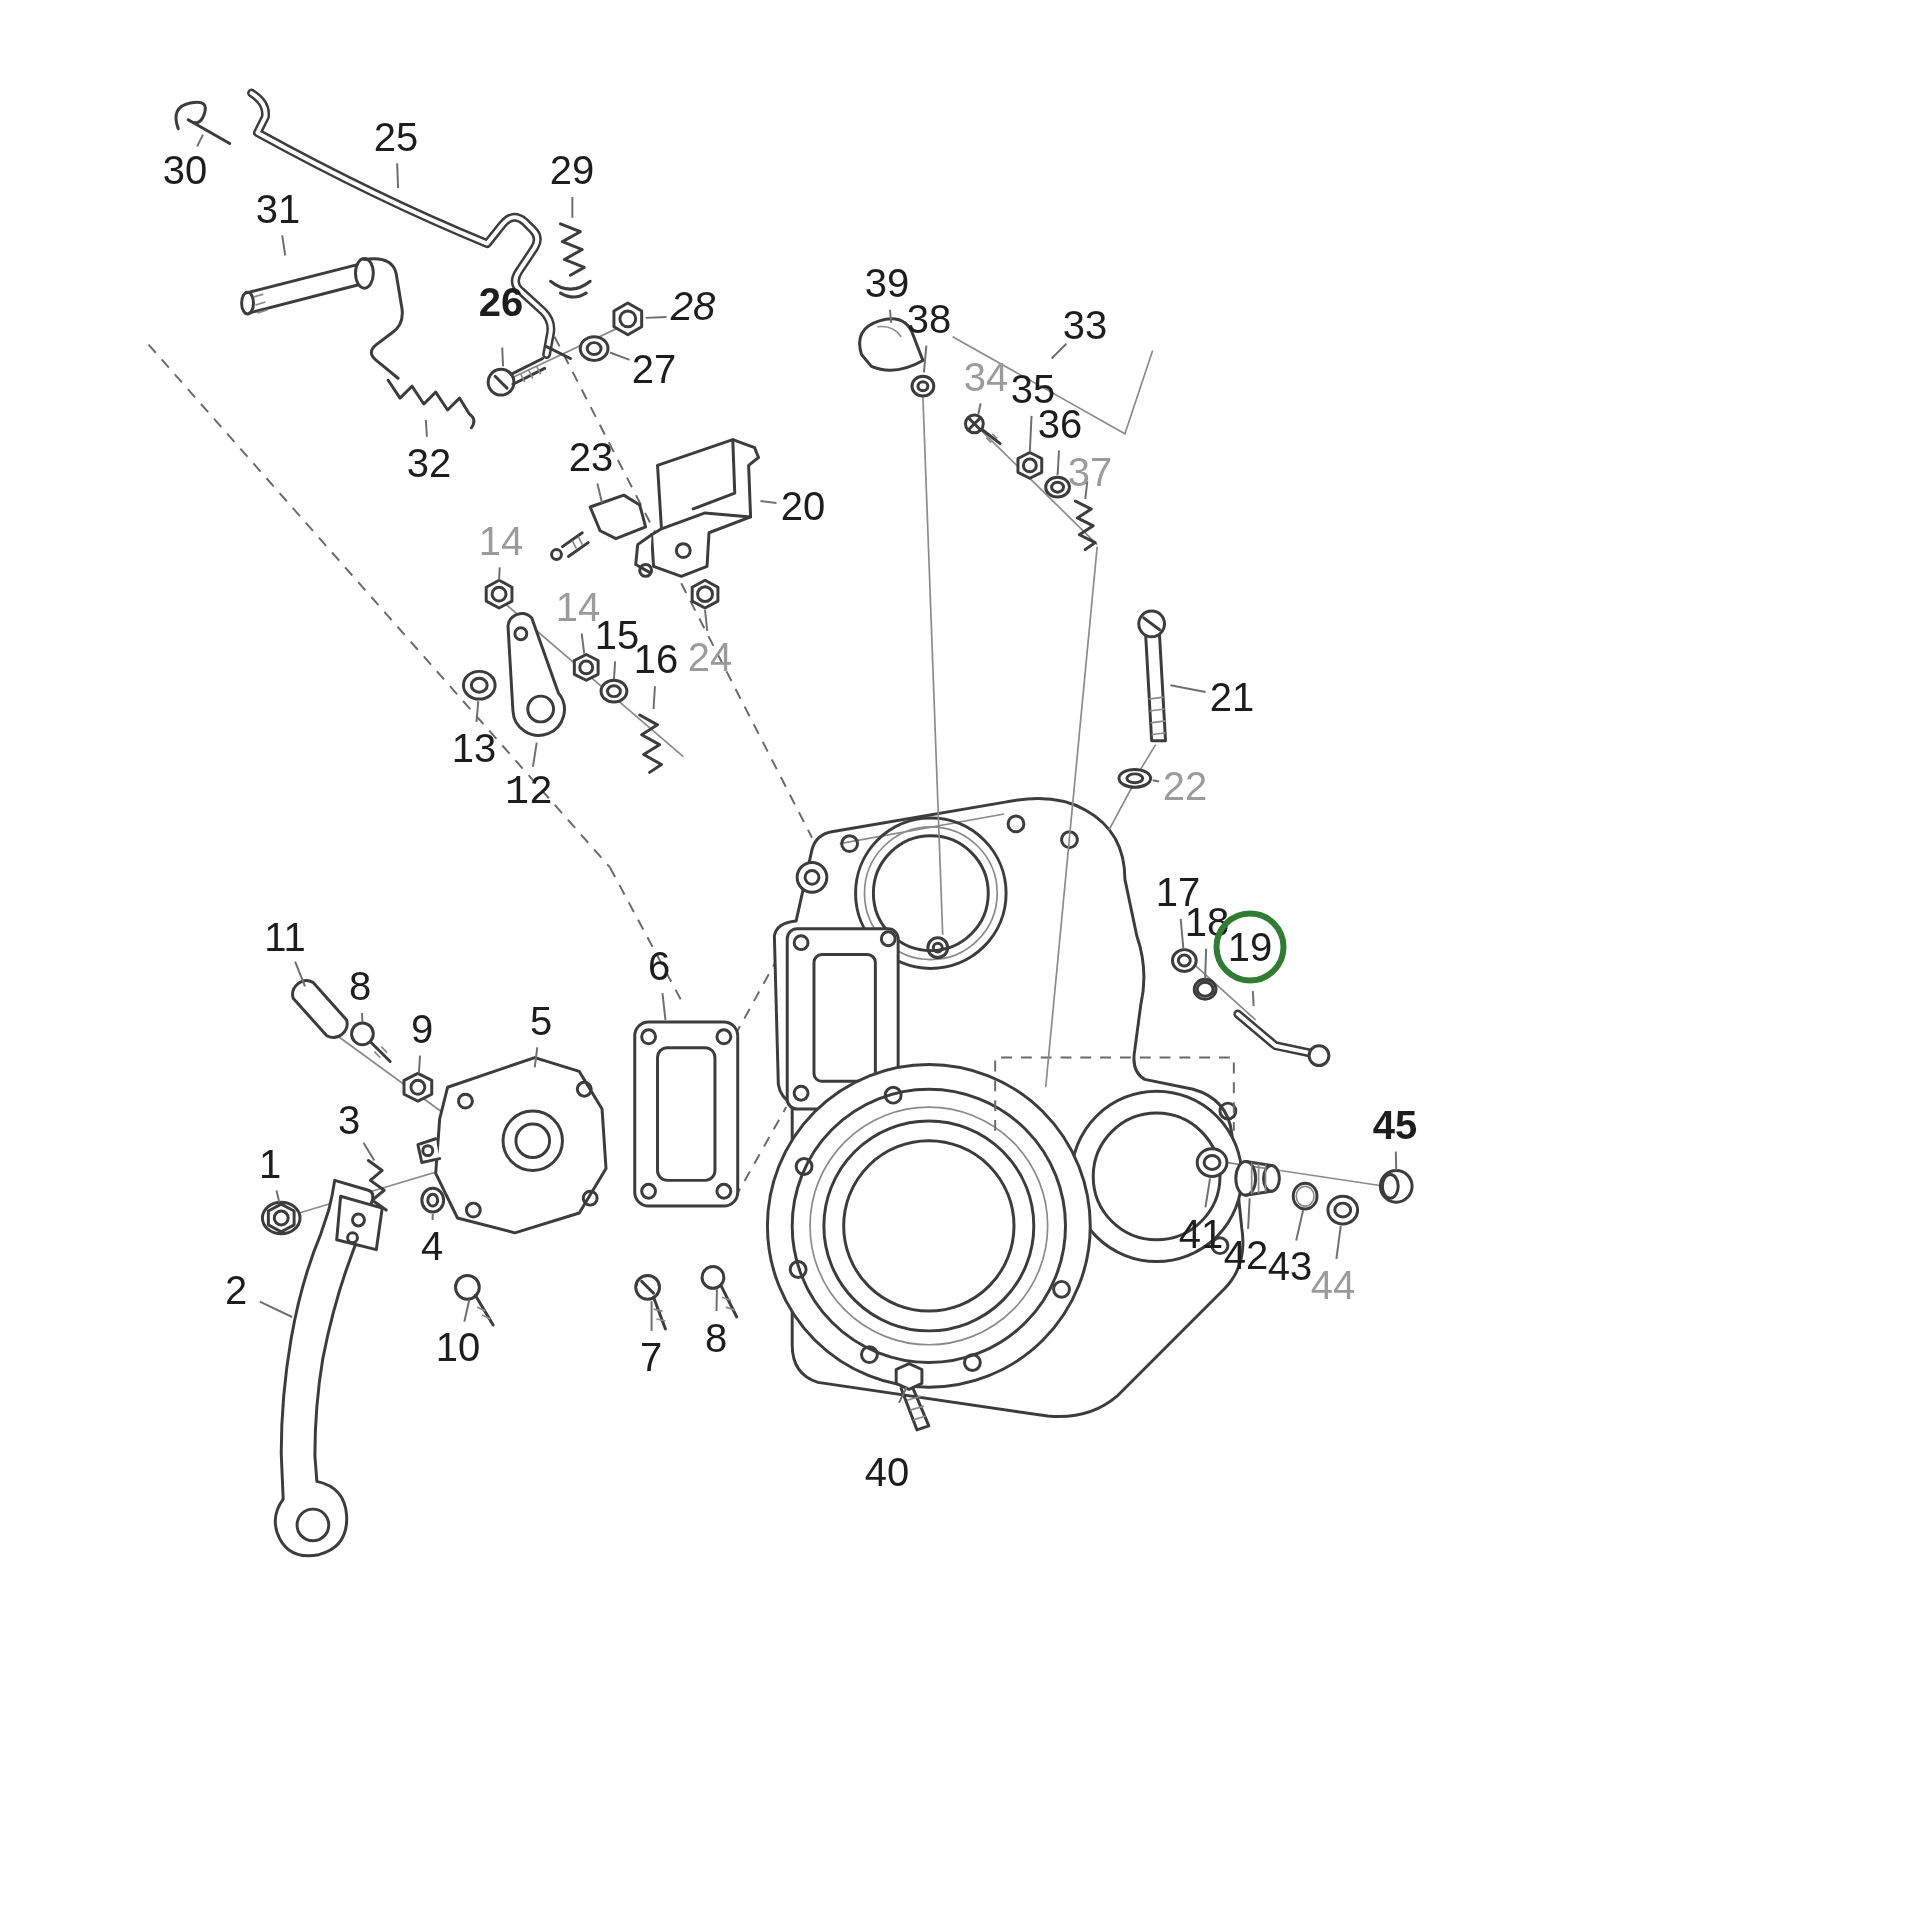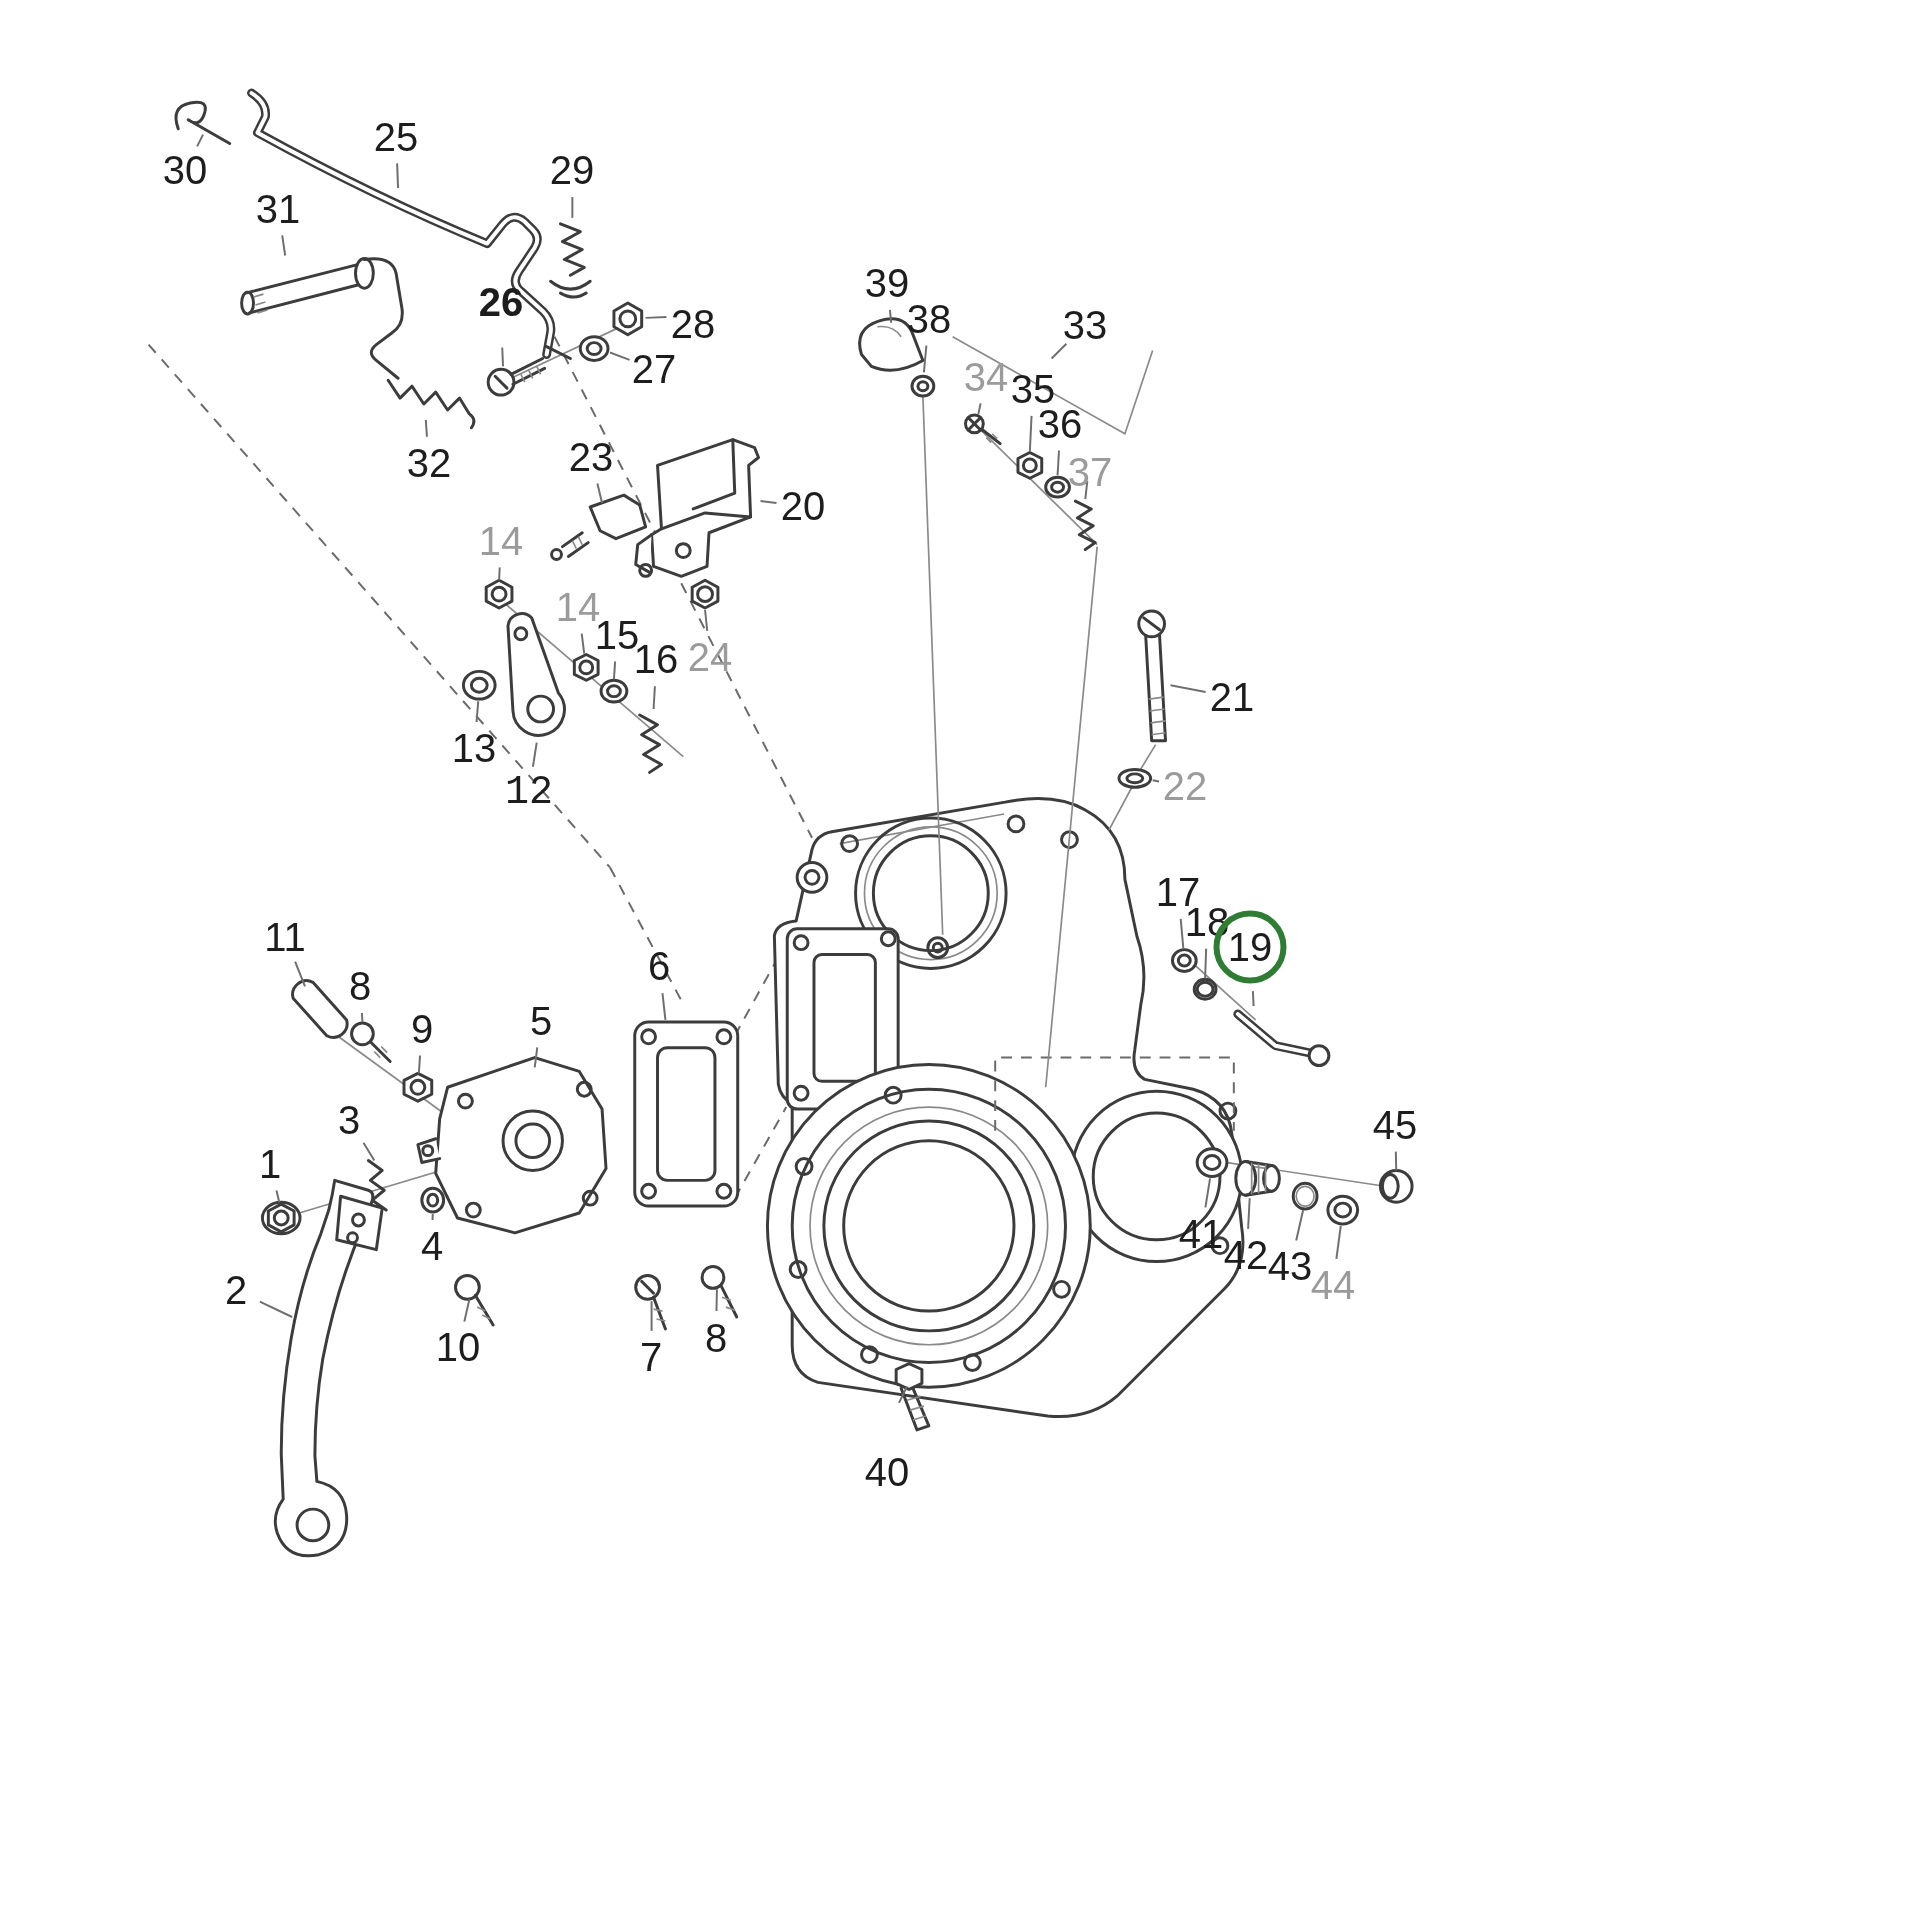--- a/index.html
+++ b/index.html
@@ -381,21 +381,21 @@
       <line x1="1349.5684204424574" y1="1271.2368466815687" x2="1354" y2="1238" stroke="#6f6f6f" stroke-width="2"></line>
       <line x1="907.8374380645782" y1="1416.7332519676147" x2="916" y2="1400" stroke="#6f6f6f" stroke-width="2"></line>
     </svg>
 
   <div id="labels">
       <div class="part-label" style="left: 185px; top: 170px;">30</div>
       <div class="part-label" style="left: 396px; top: 137px;">25</div>
       <div class="part-label" style="left: 572px; top: 170px;">29</div>
       <div class="part-label" style="left: 278px; top: 209px;">31</div>
       <div class="part-label" style="left: 501px; top: 302px; font-weight: bold;">26</div>
-      <div class="part-label" style="left: 693px; top: 324px;">28</div>
+      <div class="part-label" style="left: 693px; top: 306px; font-style: italic;">28</div>
       <div class="part-label" style="left: 654px; top: 369px;">27</div>
       <div class="part-label" style="left: 429px; top: 463px;">32</div>
       <div class="part-label" style="left: 887px; top: 283px;">39</div>
       <div class="part-label" style="left: 929px; top: 319px;">38</div>
       <div class="part-label" style="left: 1085px; top: 325px;">33</div>
       <div class="part-label gray" style="left: 986px; top: 377px;">34</div>
       <div class="part-label" style="left: 1033px; top: 389px;">35</div>
       <div class="part-label" style="left: 1060px; top: 424px;">36</div>
       <div class="part-label gray" style="left: 1090px; top: 472px;">37</div>
       <div class="part-label" style="left: 591px; top: 457px;">23</div>
@@ -418,21 +418,21 @@
       <div class="part-label" style="left: 422px; top: 1029px;">9</div>
       <div class="part-label" style="left: 659px; top: 966px;">6</div>
       <div class="part-label" style="left: 541px; top: 1021px;">5</div>
       <div class="part-label" style="left: 349px; top: 1120px;">3</div>
       <div class="part-label" style="left: 270px; top: 1164px;">1</div>
       <div class="part-label" style="left: 432px; top: 1246px;">4</div>
       <div class="part-label" style="left: 236px; top: 1290px;">2</div>
       <div class="part-label" style="left: 458px; top: 1347px;">10</div>
       <div class="part-label" style="left: 651px; top: 1357px;">7</div>
       <div class="part-label" style="left: 716px; top: 1338px;">8</div>
-      <div class="part-label" style="left: 1395px; top: 1125px;">45</div>
+      <div class="part-label" style="left: 1395px; top: 1125px; font-weight: bold;">45</div>
       <div class="part-label" style="left: 1201px; top: 1234px;">41</div>
       <div class="part-label" style="left: 1246px; top: 1255px;">42</div>
       <div class="part-label" style="left: 1290px; top: 1266px;">43</div>
       <div class="part-label gray" style="left: 1333px; top: 1285px;">44</div>
       <div class="part-label" style="left: 887px; top: 1472px;">40</div>
     </div>
 </div>
 
 
 </body></html>

